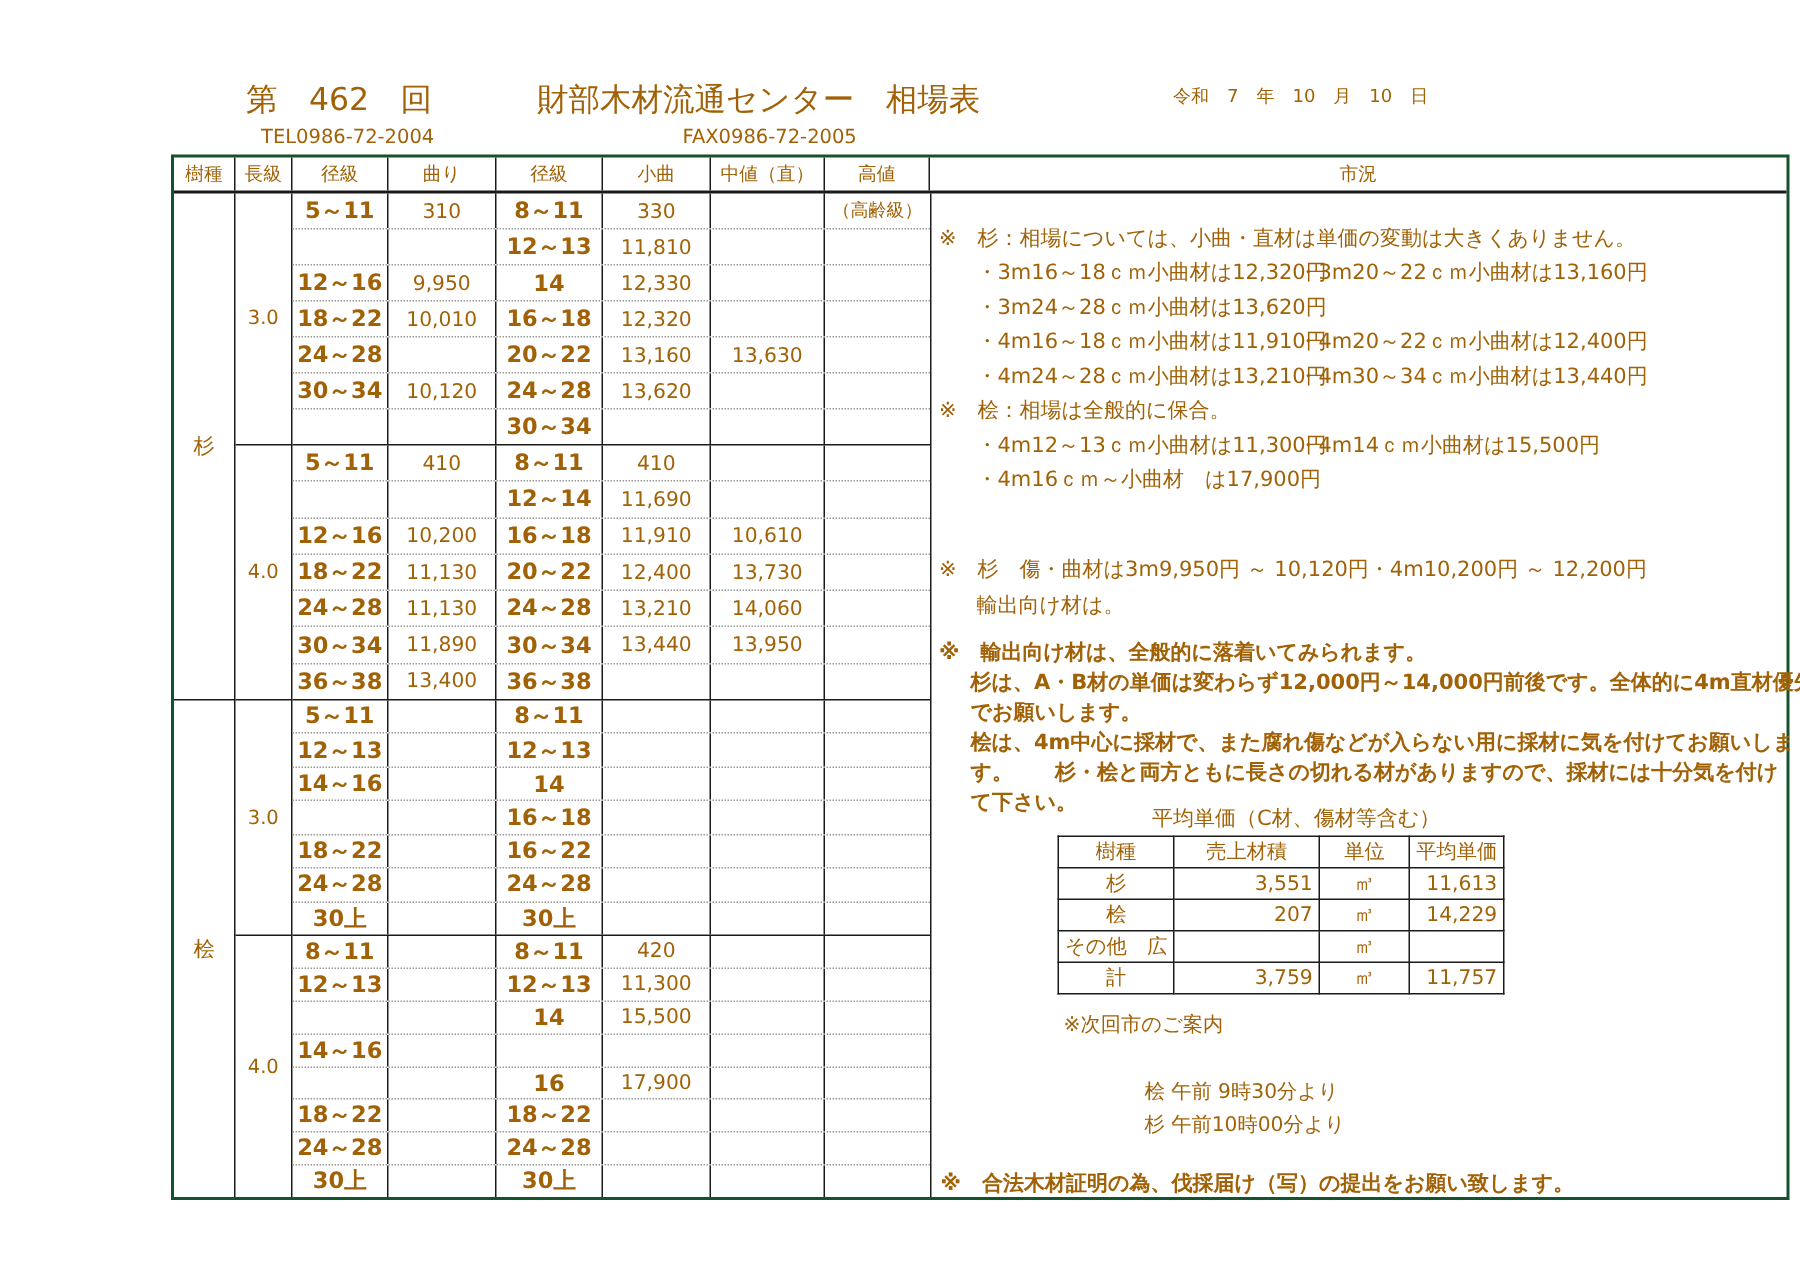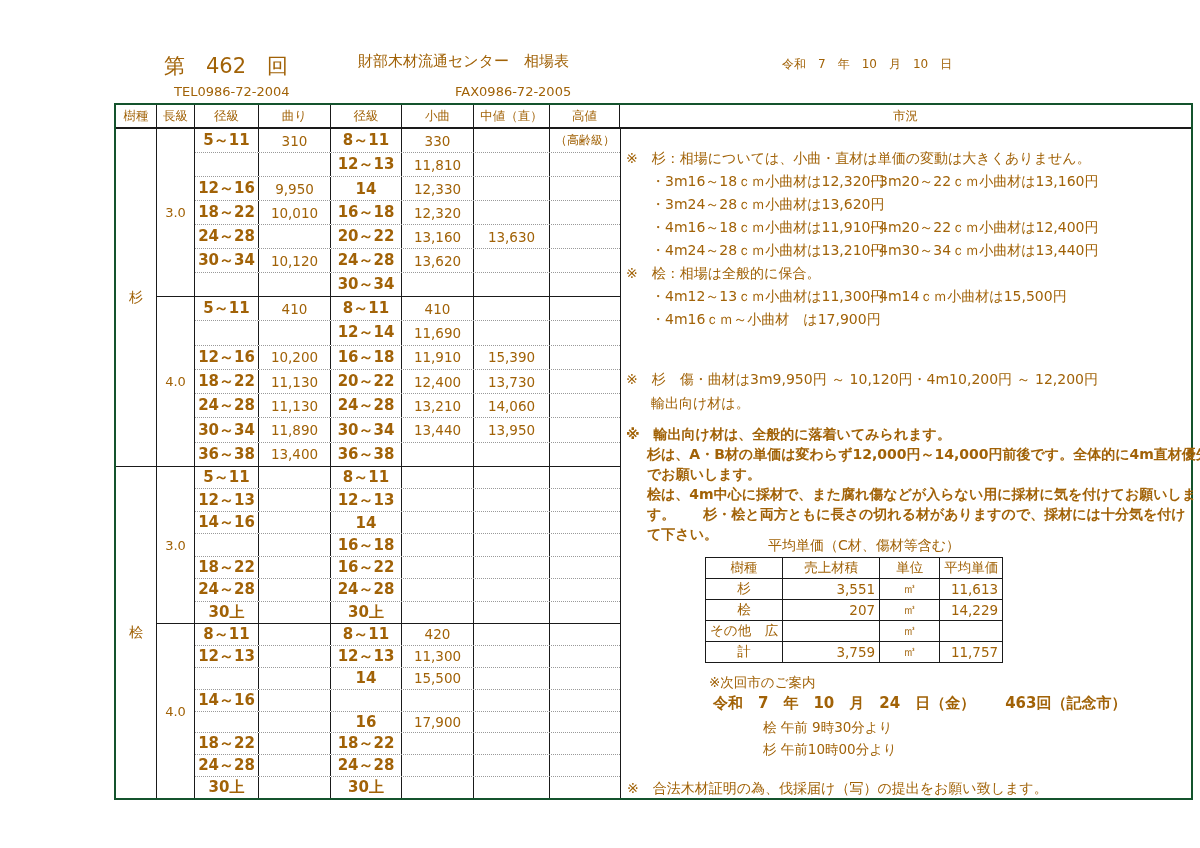--- a/index.html
+++ b/index.html
@@ -3,21 +3,21 @@
 <meta charset="utf-8">
 <style>
   html,body { margin:0; padding:0; background:#fff; }
   .page {
     position:relative; width:1200px; height:848px; background:#ffffff;
     font-family:"DejaVu Sans","Liberation Sans",sans-serif; color:#a16207;
     overflow:hidden;
   }
   
   .hdr-round   { position:absolute; left:164px; top:52px; font-size:21px; }
-  .hdr-title   { position:absolute; left:358px; top:52px; font-size:15px; }
+  .hdr-title   { position:absolute; left:358px; top:52px; font-size:21px; }
   .hdr-date    { position:absolute; left:782px; top:56px; font-size:12px; }
   .hdr-tel     { position:absolute; left:174px; top:84px; font-size:13px; }
   .hdr-fax     { position:absolute; left:455px; top:84px; font-size:13px; }
 
   
   .main-table {
     position:absolute; left:114px; top:103px; width:1079px; height:697px;
     border:2px solid #14532d; box-sizing:border-box;
   }
   .main-table * { box-sizing:border-box; }
@@ -84,21 +84,21 @@
   .avg-c0{width:61px} .avg-c1{width:97px} .avg-c2{width:60px} .avg-c3{width:63px}
   table.avg th { text-align:center; }
   table.avg td:nth-child(1), table.avg td:nth-child(3) { text-align:center; }
   table.avg td:nth-child(2), table.avg td:nth-child(4) { text-align:right; }
   table.avg tr:nth-child(3) td:first-child { text-align:left; }
 
   .next-heading { position:absolute; top:545px; left:88px; font-size:13.5px; }
   .next-date    { position:absolute; top:565px; left:92px; font-size:15px; font-weight:bold; }
   .next-hinoki  { position:absolute; top:590px; left:142px; font-size:13.5px; }
   .next-sugi    { position:absolute; top:612px; left:142px; font-size:13.5px; }
-  .legal        { position:absolute; top:651px; left:6px;  font-size:14px; font-weight:normal; white-space:nowrap; }
+  .legal        { position:absolute; top:651px; left:6px;  font-size:14px; font-weight:bold; white-space:nowrap; }
 </style>
 </head>
 <body>
 
 <div class="page">
 
   <div class="hdr-round">第　462　回</div>
   <div class="hdr-title">財部木材流通センター　相場表</div>
   <div class="hdr-date">令和　7　年　10　月　10　日</div>
   <div class="hdr-tel">TEL0986-72-2004</div>
@@ -203,21 +203,21 @@
               <div class="tcell c2">12～14</div>
               <div class="tcell c3">11,690</div>
               <div class="tcell c4"></div>
               <div class="tcell c5"></div>
             </div>
             <div class="trow">
               <div class="tcell c0">12～16</div>
               <div class="tcell c1">10,200</div>
               <div class="tcell c2">16～18</div>
               <div class="tcell c3">11,910</div>
-              <div class="tcell c4">15,390</div>
+              <div class="tcell c4">10,610</div>
               <div class="tcell c5"></div>
             </div>
             <div class="trow">
               <div class="tcell c0">18～22</div>
               <div class="tcell c1">11,130</div>
               <div class="tcell c2">20～22</div>
               <div class="tcell c3">12,400</div>
               <div class="tcell c4">13,730</div>
               <div class="tcell c5"></div>
             </div>
@@ -449,21 +449,20 @@
               <tr>
                 <td>計</td>
                 <td>3,759</td>
                 <td>㎥</td>
                 <td>11,757</td>
               </tr>
             </tbody>
         </table>
 
         <div class="next-heading">※次回市のご案内</div>
-        <div class="next-date">令和　7　年　10　月　24　日（金）　　463回（記念市）</div>
         <div class="next-hinoki">桧 午前 9時30分より</div>
         <div class="next-sugi">杉 午前10時00分より</div>
 
         <div class="legal">※　合法木材証明の為、伐採届け（写）の提出をお願い致します。</div>
       </div>
     </div>
   </div>
 </div>
 
 </body></html>

